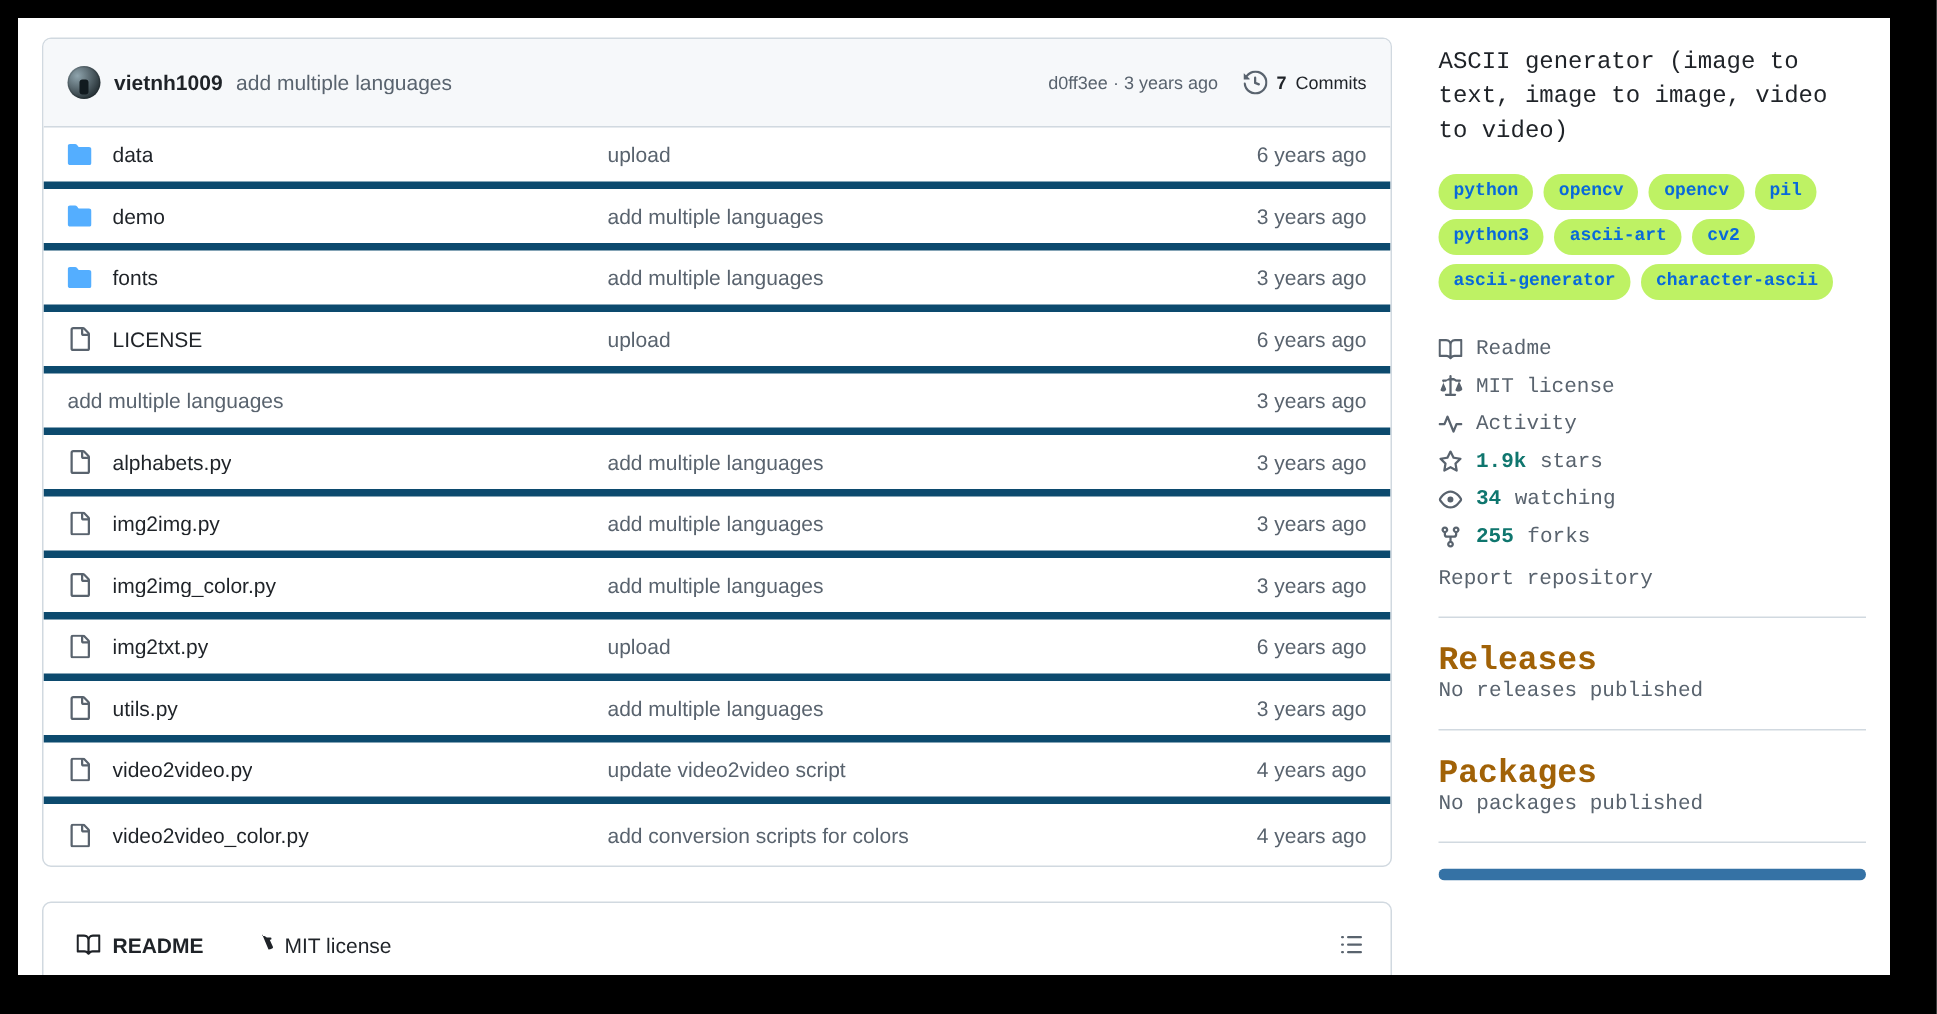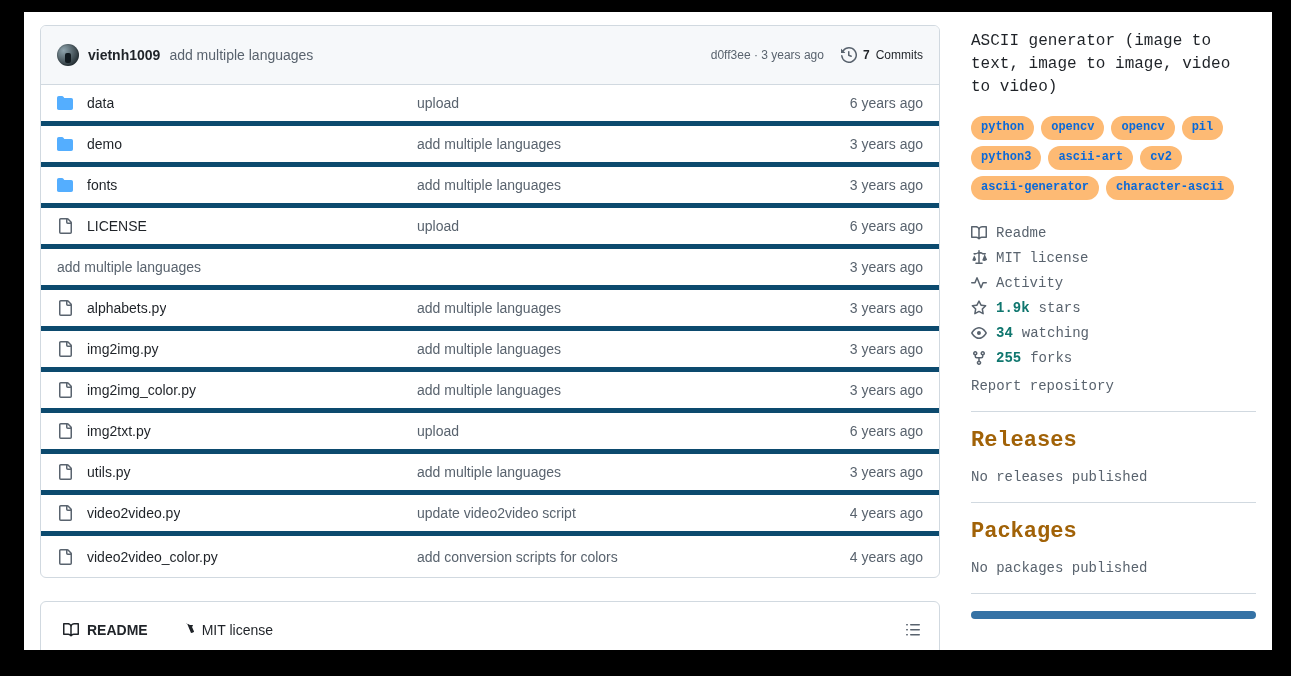--- a/index.html
+++ b/index.html
@@ -4,21 +4,21 @@
 <style>
   * { box-sizing: border-box; margin: 0; padding: 0; }
   html, body {
     width: 1291px; height: 676px;
     background: #000000;
     font-family: "Liberation Sans", sans-serif;
     overflow: hidden;
   }
   .page {
     position: absolute;
-    left: 12px; top: 0;
+    left: 0; top: 0;
     width: 1159px; height: 676px;
     background: #000000;
   }
   .viewport {
     position: absolute;
     left: 12px; top: 12px;
     width: 1248px; height: 638px;
     background: #ffffff;
     overflow: hidden;
   }
@@ -193,21 +193,21 @@
     line-height: 1.45;
     color: #1f2328;
   }
   .topics {
     margin-top: 16px;
     display: flex;
     flex-wrap: wrap;
     gap: 6px 7px;
   }
   .topic {
-    background: #fdba74;
+    background: #bef264;
     color: #0969da;
     font-size: 12px;
     font-weight: 600;
     line-height: 22px;
     height: 24px;
     padding: 0 10px;
     border-radius: 12px;
     white-space: nowrap;
   }
   .meta-list {
@@ -236,21 +236,21 @@
   }
   .side-sec-title {
     font-size: 22px;
     font-weight: 700;
     color: #a16207;
     margin-top: 16px;
   }
   .side-sec-body {
     font-size: 14px;
     color: #59636e;
-    margin-top: 16px;
+    margin-top: 0;
   }
   .lang-bar {
     margin-top: 17px;
     height: 8px;
     border-radius: 6px;
     overflow: hidden;
     display: flex;
     background: #eaeef2;
   }
 </style>

